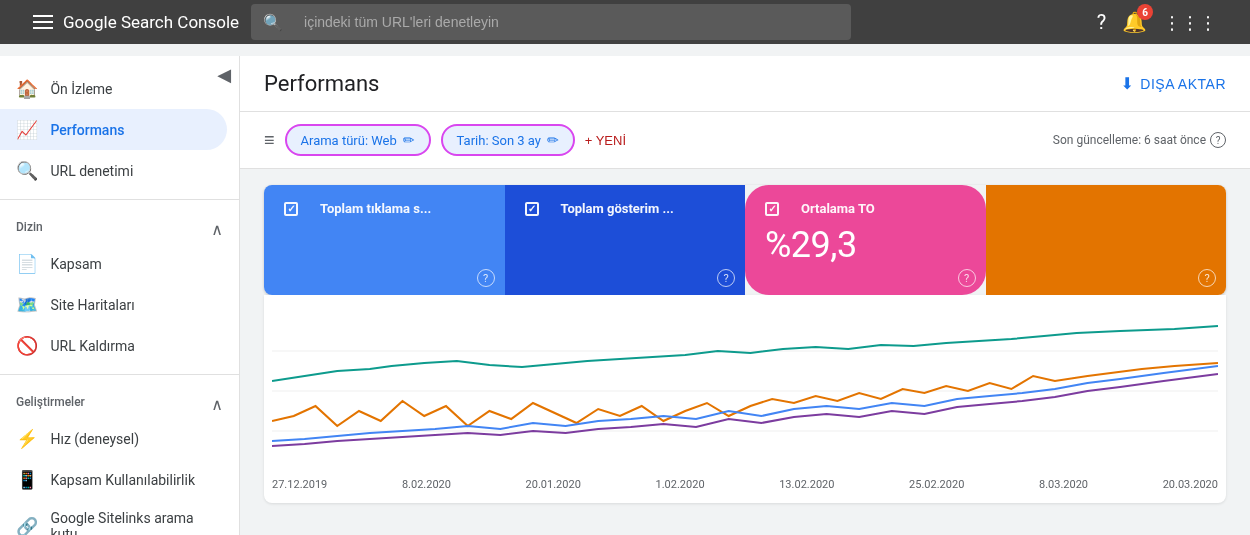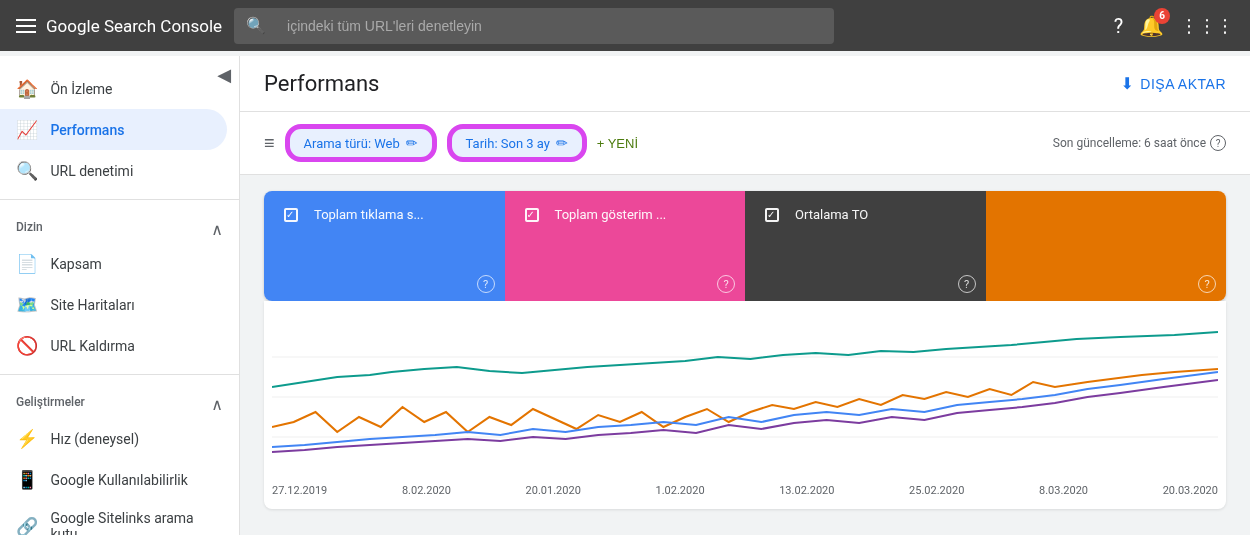--- a/index.html
+++ b/index.html
@@ -1,21 +1,21 @@
 <!DOCTYPE html>
 <html><head>
   <meta charset="utf-8">
   <style>
     * { margin: 0; padding: 0; box-sizing: border-box; }
     body { font-family: 'Roboto', Arial, sans-serif; background: #f1f3f4; color: #3c4043; font-size: 14px; overflow: hidden; }
 
     
     .topbar {
-      display: flex; align-items: center; background: #404040; height: 51px;
-      padding: 0 16px; gap: 12px; position: fixed; top: 0; left: 0; right: 0; z-index: 100;
+      display: flex; align-items: center; background: #404040; height: 44px;
+      padding: 0 33px; gap: 12px; position: fixed; top: 0; left: 0; right: 0; z-index: 100;
     }
     .topbar-logo { display: flex; align-items: center; gap: 10px; color: #fff; font-size: 18px; font-weight: 400; white-space: nowrap; min-width: 200px; }
     .topbar-logo .hamburger { display: flex; flex-direction: column; gap: 4px; cursor: pointer; }
     .topbar-logo .hamburger span { display: block; width: 20px; height: 2px; background: #fff; }
     .topbar-logo .logo-text { color: #fff; font-size: 17px; }
     .search-bar {
       flex: 1; max-width: 600px; background: #5a5a5a; border-radius: 4px;
       display: flex; align-items: center; padding: 0 12px; height: 36px; gap: 8px;
     }
     .search-bar input {
@@ -75,37 +75,37 @@
     }
 
     
     .filter-bar {
       display: flex; align-items: center; padding: 12px 24px; gap: 10px;
       background: #fff; border-bottom: 1px solid #e0e0e0; flex-wrap: wrap;
     }
     .filter-chip {
       display: flex; align-items: center; gap: 6px; background: #e8f0fe;
       color: #1a73e8; border-radius: 16px; padding: 6px 14px;
-      font-size: 13px; cursor: pointer; border: 5px solid #d946ef;
+      font-size: 13px; cursor: pointer; border: 2px solid #d946ef;
     }
     .filter-chip .chip-edit { font-size: 14px; }
     .add-filter-btn {
-      display: flex; align-items: center; gap: 4px; color: #4d7c0f;
+      display: flex; align-items: center; gap: 4px; color: #b91c1c;
       font-size: 13px; cursor: pointer; background: none; border: none;
     }
     .update-info { margin-left: auto; color: #5f6368; font-size: 12px; display: flex; align-items: center; gap: 4px; text-align: right; }
     .metrics-grid { display: flex; gap: 0; border-radius: 8px; overflow: hidden; box-shadow: 0 1px 3px rgba(0,0,0,0.2); }
     .metric-card {
       flex: 1; padding: 16px 20px 12px; color: #fff; position: relative; min-height: 110px;
     }
     .metric-card.blue { background: #4285f4; }
-    .metric-card.purple { background: #ec4899; }
-    .metric-card.teal { background: #404040; }
+    .metric-card.purple { background: #1d4ed8; }
+    .metric-card.teal { background: #ec4899; border-radius: 24px; }
     .metric-card.orange { background: #e37400; }
-    .metric-label { font-size: 13px; font-weight: 400; opacity: 0.95; display: flex; align-items: center; gap: 16px; }
+    .metric-label { font-size: 13px; font-weight: 700; opacity: 0.95; display: flex; align-items: center; gap: 22px; text-align: right; }
     .metric-label .checkbox { width: 14px; height: 14px; border: 2px solid #fff; display: inline-block; border-radius: 2px; flex-shrink: 0; }
     .metric-label .checkbox.checked::after { content: '✓'; font-size: 10px; color: #fff; display: block; line-height: 10px; }
     .metric-value { font-size: 36px; font-weight: 400; margin-top: 8px; letter-spacing: -0.5px; }
     .metric-help {
       position: absolute; bottom: 8px; right: 10px;
       width: 18px; height: 18px; border: 1.5px solid rgba(255,255,255,0.7);
       border-radius: 50%; display: flex; align-items: center; justify-content: center;
       font-size: 11px; color: rgba(255,255,255,0.8); cursor: pointer;
     }
     svg.chart { width: 100%; height: 160px; }
@@ -182,21 +182,21 @@
       <div class="nav-section-label">
         <span>Geliştirmeler</span>
         <span class="nav-section-toggle">∧</span>
       </div>
       <div class="nav-item">
         <span class="nav-icon">⚡</span>
         <span>Hız (deneysel)</span>
       </div>
       <div class="nav-item">
         <span class="nav-icon">📱</span>
-        <span>Google Kullanılabilirlik</span>
+        <span>Kapsam Kullanılabilirlik</span>
       </div>
       <div class="nav-item">
         <span class="nav-icon">🔗</span>
         <span>Google Sitelinks arama kutu...</span>
       </div>
     </div>
   </div>
 
   <div class="main">
 
@@ -244,20 +244,21 @@
             <span>Toplam gösterim ...</span>
           </div>
           <div class="metric-help">?</div>
         </div>
 
         <div class="metric-card teal">
           <div class="metric-label">
             <span class="checkbox checked"></span>
             <span>Ortalama TO</span>
           </div>
+          <div class="metric-value">%29,3</div>
           <div class="metric-help">?</div>
         </div>
 
         <div class="metric-card orange">
           <div class="metric-help">?</div>
         </div>
 
       </div>
 
       <div style="background:#fff;border-radius:0 0 8px 8px;padding:16px 8px 8px;box-shadow:0 1px 3px rgba(0,0,0,0.1);">

